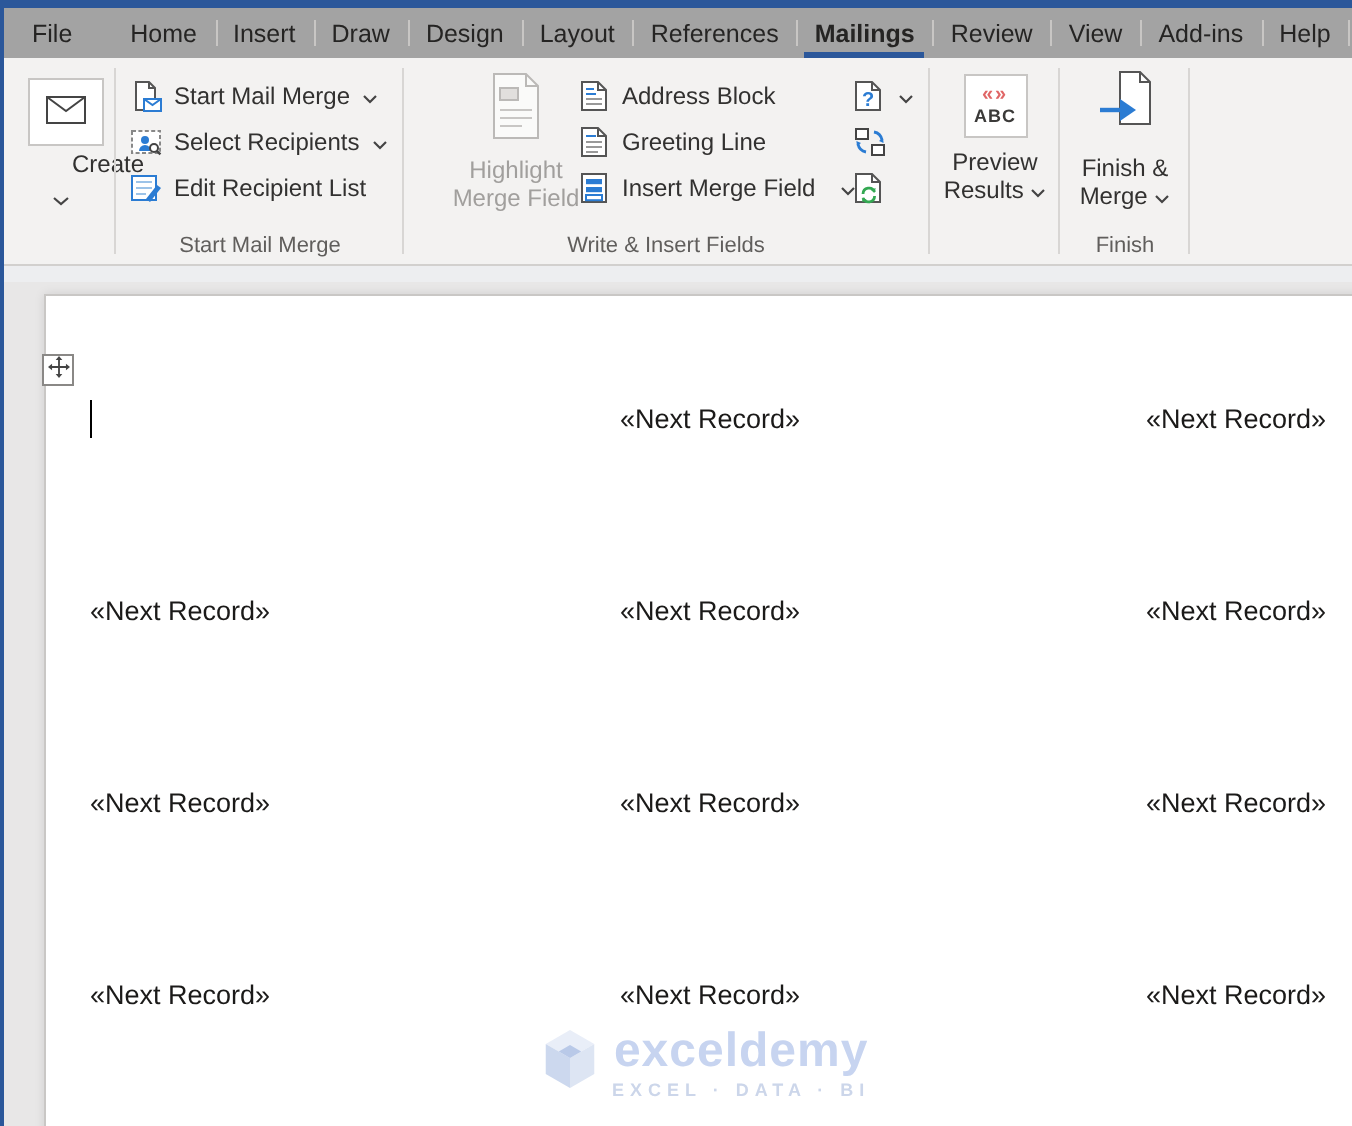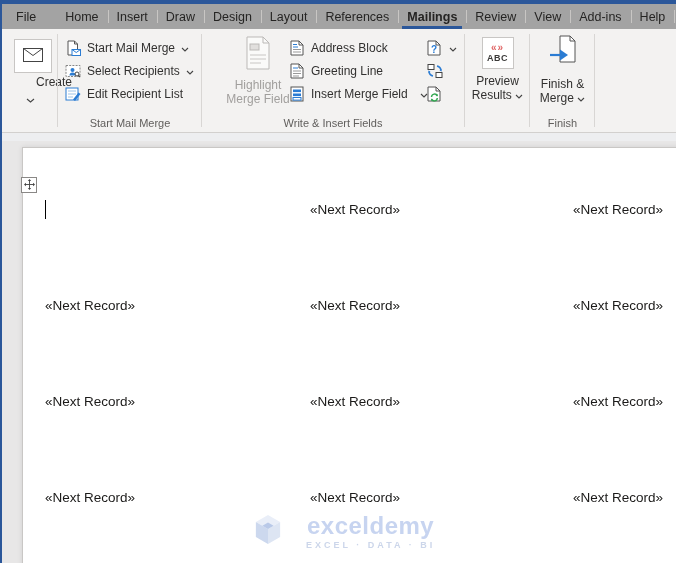--- a/index.html
+++ b/index.html
@@ -45,21 +45,21 @@
   .docarea .band{position:absolute;top:0;left:0;right:0;height:8px;background:#edeef0;}
   .page{position:absolute;left:20px;top:14px;right:-12px;bottom:-12px;background:#fff;
         border:1px solid #c9c7c5;box-shadow:0 0 5px rgba(0,0,0,.10);}
   .tbl-handle{position:absolute;left:19px;top:44px;width:14px;height:14px;background:#fff;
               border:1px solid #8a8886;display:flex;align-items:center;justify-content:center;z-index:5;}
   .caret{position:absolute;left:43px;top:67px;width:1px;height:19px;background:#000;}
   .mrow{position:absolute;left:0;right:0;height:17px;}
   .mcell{position:absolute;font-size:13.5px;color:#1b1a19;white-space:nowrap;}
   .c0{left:43px;} .c1{left:308px;} .c2{left:571px;}
   
-  .wm{position:absolute;left:252px;top:381px;display:flex;gap:24px;align-items:flex-start;}
+  .wm{position:absolute;left:269px;top:381px;display:flex;gap:7px;align-items:flex-start;}
   .wm-txt{display:flex;flex-direction:column;align-items:center;}
   .wm-name{font-size:24px;font-weight:bold;color:#c7d4f0;line-height:24px;letter-spacing:.5px;}
   .wm-tag{font-size:9px;font-weight:bold;color:#ccd6ea;letter-spacing:3px;margin-top:2px;}
 </style>
 </head>
 <body>
 
 <div id="app">
   <div class="win-top"></div>
   <div class="win-left"></div>

